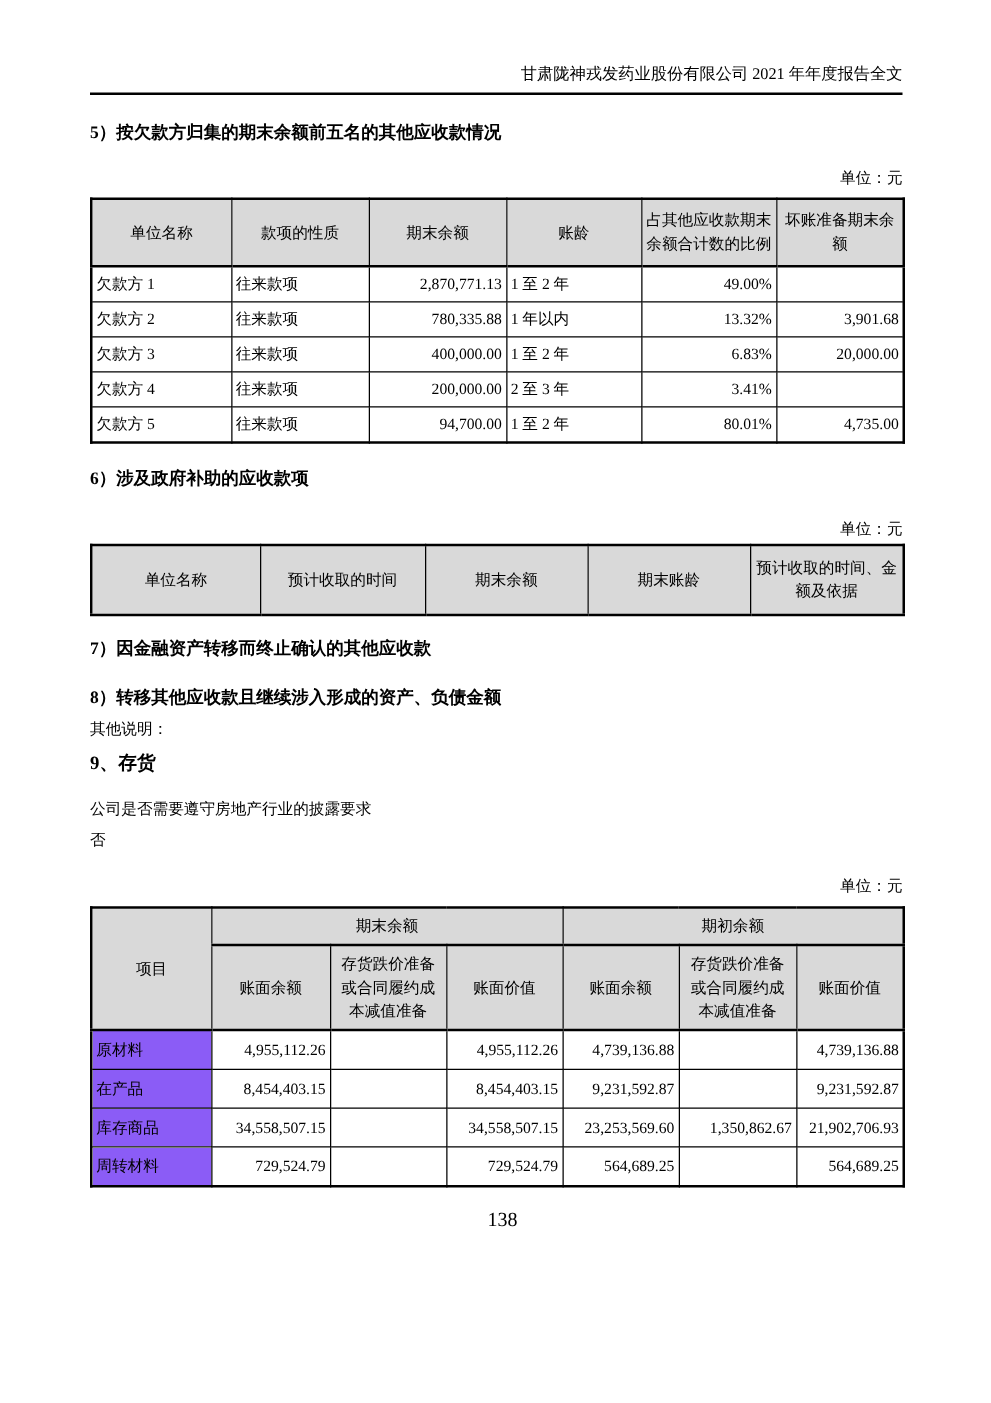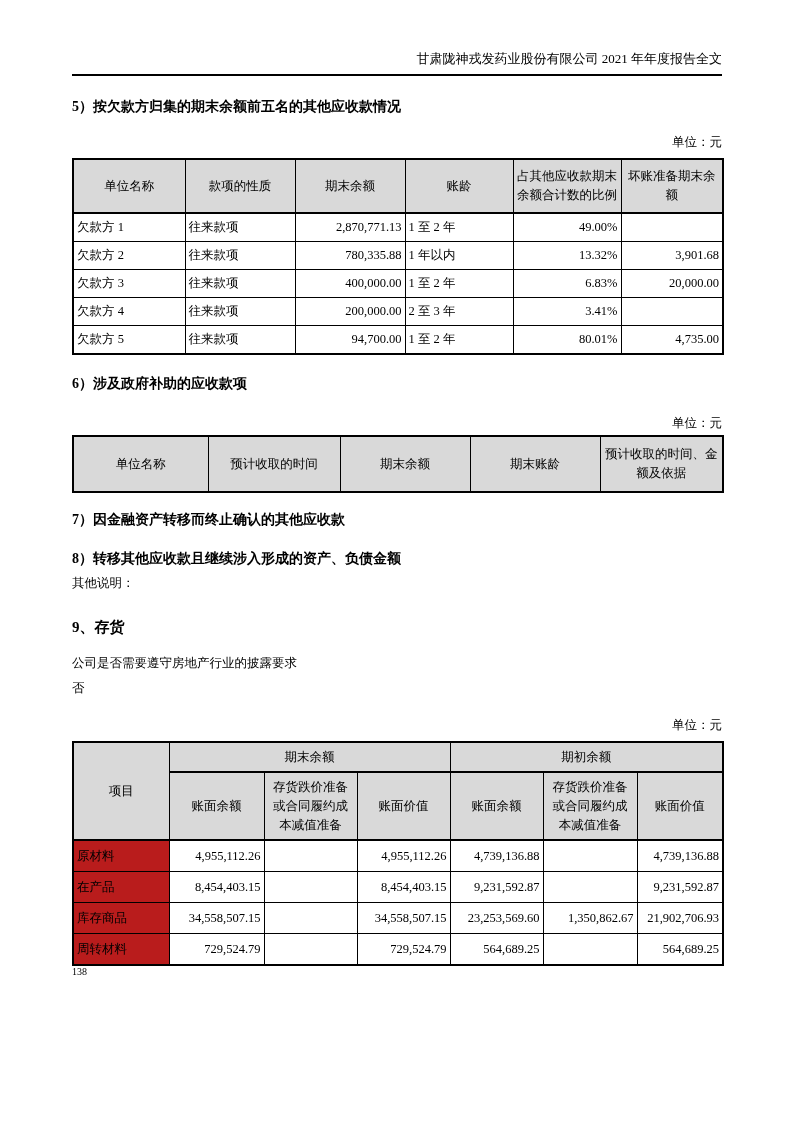--- a/index.html
+++ b/index.html
@@ -25,21 +25,21 @@
   .sec {
     font-size: 14px;
     font-weight: 700;
     margin: 0;
     line-height: 17px;
   }
   .sec5  { margin-top: 22px; }
   .sec6  { margin-top: 20px; }
   .sec7  { margin-top: 18px; }
   .sec8  { margin-top: 22px; }
-  .sec9  { margin-top: 28px; font-size: 15px; }
+  .sec9  { margin-top: 12px; font-size: 15px; }
   .sec91 { margin-top: 24px; }
   .unit {
     text-align: right;
     font-size: 12.5px;
     line-height: 15px;
   }
   .unit1 { margin-top: 20px; }
   .unit2 { margin-top: 24px; }
   .unit3 { margin-top: 22px; }
   .note {
@@ -75,24 +75,25 @@
   .t1 thead th { height: 48px; }
   .t1 tbody td { height: 23px; }
   .t2 thead th { height: 50px; }
   .t3 tr.grp th { height: 24px; }
   .t3 tr.sub th { height: 62px; }
   .t3 tbody td { height: 26px; }
   .al { text-align: left; }
   .ar { text-align: right; padding-right: 2px; }
   .ac { text-align: center; }
   .gray { background: #d9d9d9; }
-  .t3 tbody td.rowhead { background: #b91c1c; }
+  .t3 tbody td.rowhead { background: #8b5cf6; }
   .page-num {
-    text-align: left;
-    font-size: 10px;
+    margin-top: 18px;
+    text-align: center;
+    font-size: 16px;
     margin-right: -10px;
   }
 </style>
 </head>
 <body>
 
 <div class="page">
 
   <div class="doc-header">
     <span>甘肃陇神戎发药业股份有限公司 2021 年年度报告全文</span>

